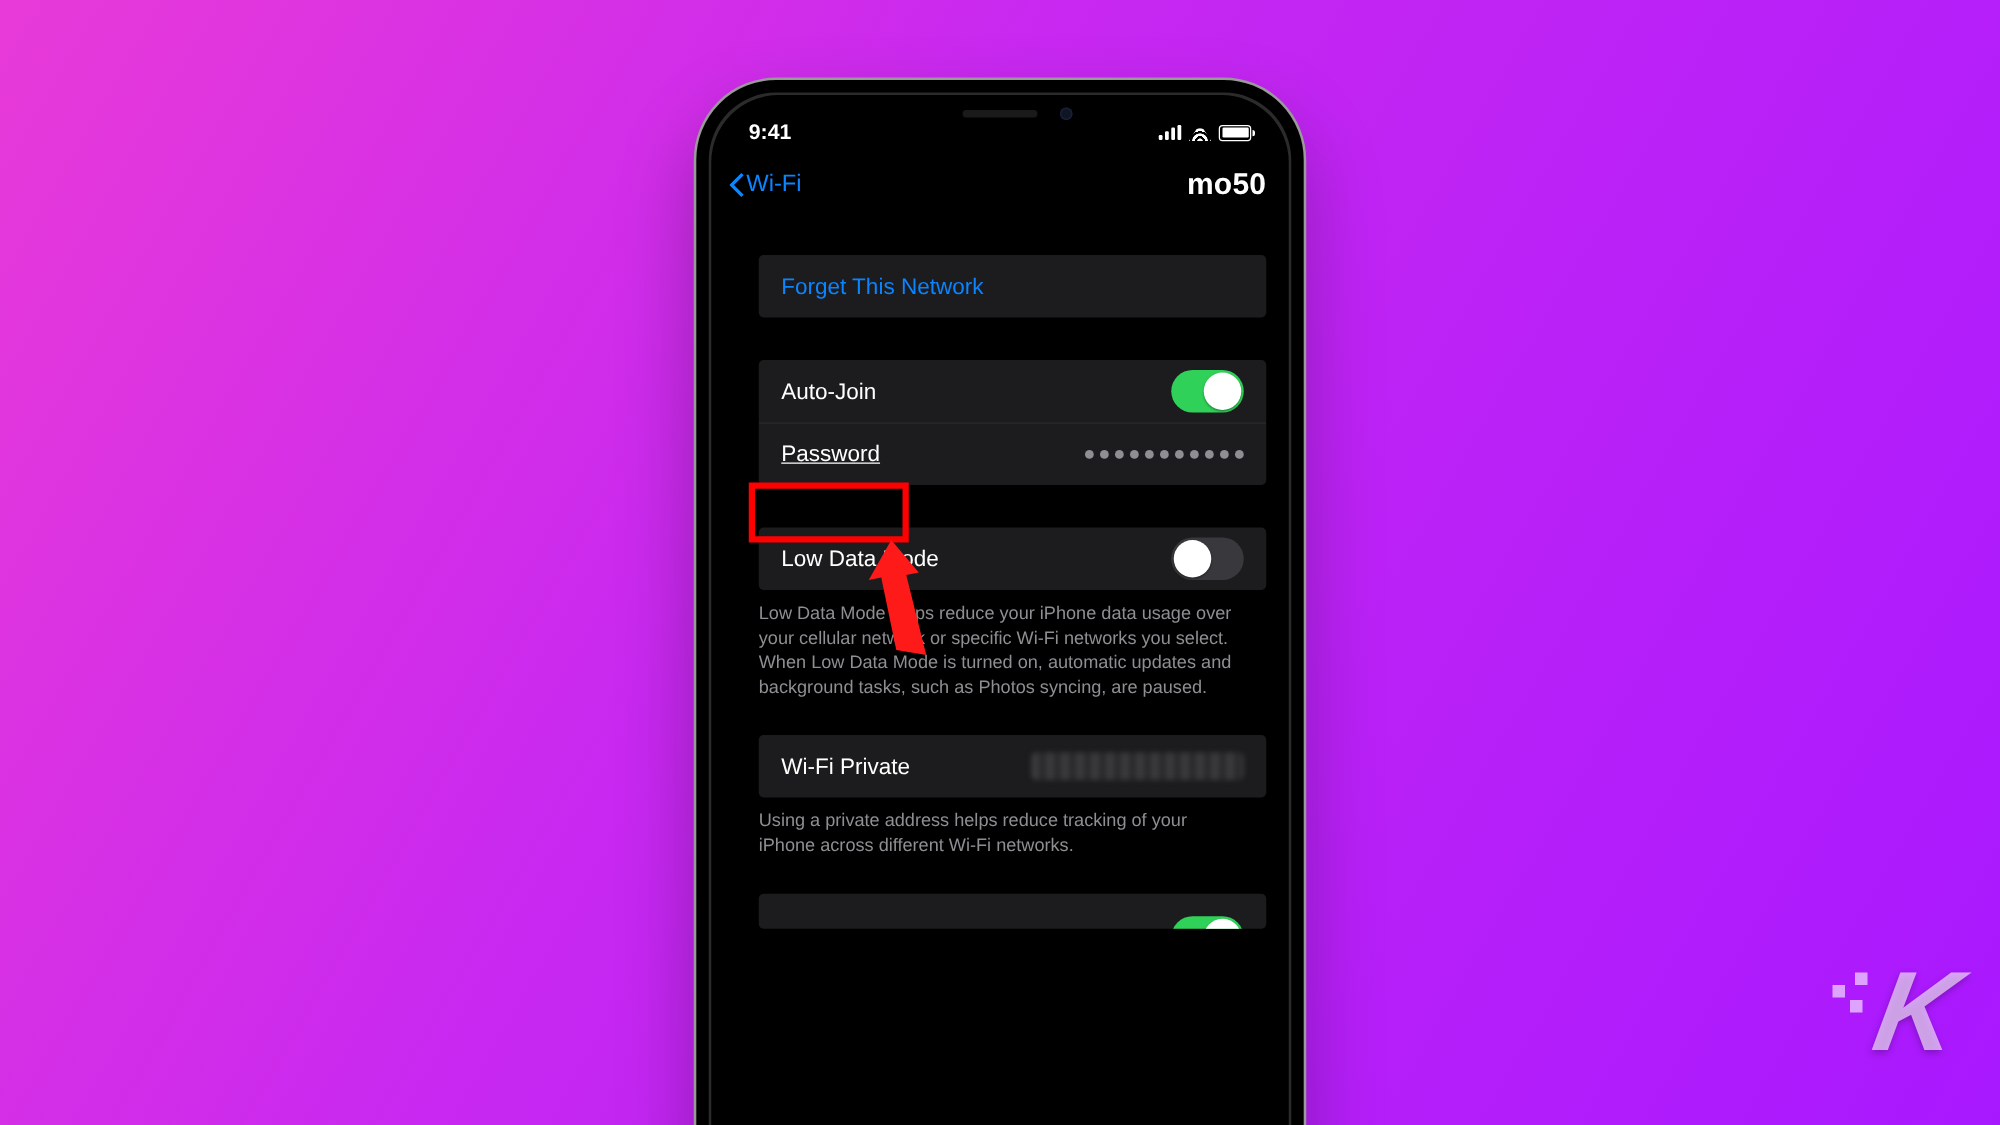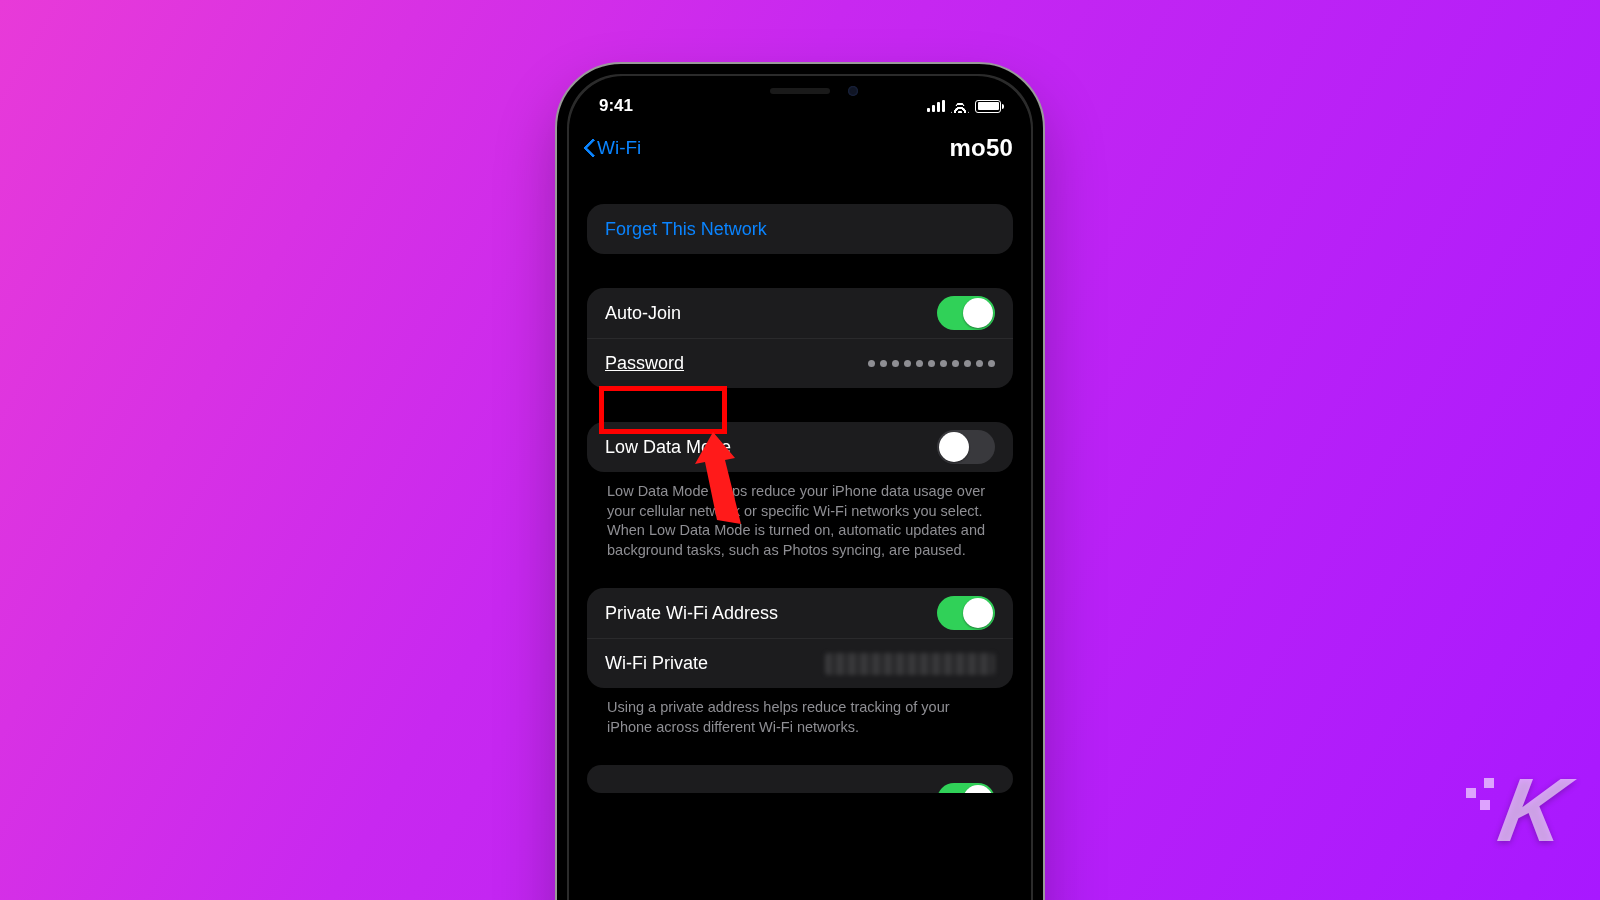--- a/index.html
+++ b/index.html
@@ -107,23 +107,24 @@
   .back .chev::before{
     content:""; position:absolute; left:3px; top:3px;
     width:11px; height:11px; border-left:3px solid #0a84ff; border-bottom:3px solid #0a84ff;
     transform:rotate(45deg); border-radius:1px;
   }
 
   .content { padding: 28px 18px 0 18px; }
 
   .group {
     background:#1c1c1e;
-    border-radius:17px;
+    border-radius:4px;
     overflow:hidden;
     margin-bottom: 34px;
+    margin-left: 20px;
   }
   .row {
     display:flex; align-items:center; justify-content:space-between;
     min-height:50px; padding: 0 18px;
     font-size:18px; color:#fff;
     border-top:1px solid #2a2a2c;
   }
   .row:first-child { border-top:none; }
   .row.link { color:#0a84ff; }
 
@@ -260,26 +261,20 @@
           <span>Low Data Mode</span>
           <div class="toggle off">
               <div class="knob"></div>
             </div>
         </div>
       </div>
       <div class="footer-note">Low Data Mode helps reduce your iPhone data usage over your cellular network or specific Wi-Fi networks you select. When Low Data Mode is turned on, automatic updates and background tasks, such as Photos syncing, are paused.</div>
 
       <div class="group">
         <div class="row">
-          <span>Private Wi-Fi Address</span>
-          <div class="toggle on">
-              <div class="knob"></div>
-            </div>
-        </div>
-        <div class="row">
           <span>Wi-Fi Private</span>
           <div class="blur-strip"></div>
         </div>
       </div>
       <div class="footer-note">Using a private address helps reduce tracking of your iPhone across different Wi-Fi networks.</div>
 
       <div class="group" style="height:28px; margin-bottom:0;">
         <div class="row" style="border:none;">
           <span></span>
           <div class="toggle on" style="transform:translateY(10px);">

